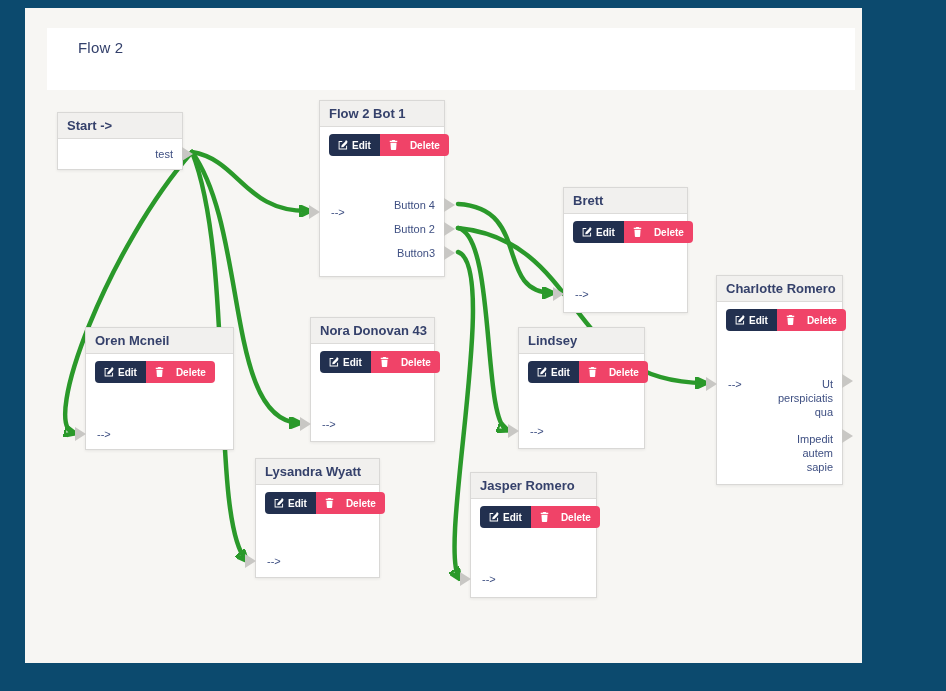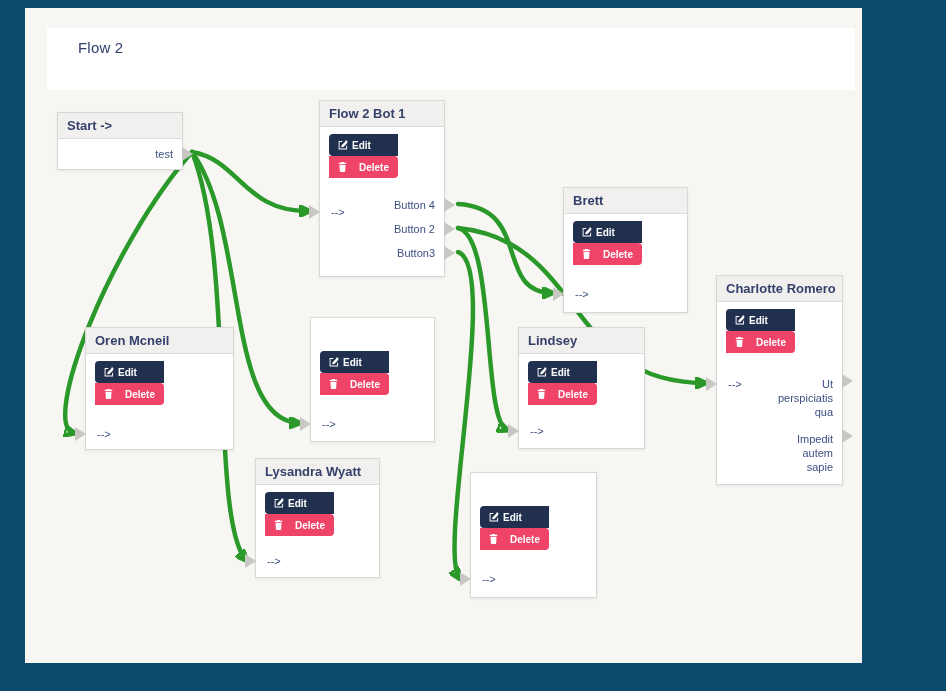--- a/index.html
+++ b/index.html
@@ -5,21 +5,21 @@
   html,body{margin:0;padding:0;background:#ffffff;font-family:"Liberation Sans",sans-serif;}
   #stage{position:relative;width:946px;height:691px;background:#0c4a6e;overflow:hidden;}
   .canvas{position:absolute;left:25px;top:8px;width:837px;height:655px;background:#f7f6f3;}
   .header-card{position:absolute;left:47px;top:28px;width:808px;height:62px;background:#ffffff;}
   .flow-title{position:absolute;left:31px;top:11px;font-size:15px;color:#33406b;letter-spacing:.2px;}
   svg.wires{position:absolute;left:0;top:0;width:946px;height:691px;}
   svg.wires path{stroke:#2a992a;stroke-width:4.5px;fill:none;stroke-linecap:round;}
   .node{position:absolute;background:#ffffff;border:1px solid #d9d8d6;box-shadow:0 1px 3px rgba(0,0,0,.07);box-sizing:border-box;}
   .nhead{height:26px;line-height:25px;padding:0 9px;background:#f1f0ee;border-bottom:1px solid #dcdbd9;
          font-size:13px;font-weight:700;color:#35416b;box-sizing:border-box;white-space:nowrap;overflow:hidden;}
-  .btns{position:absolute;left:9px;top:33px;display:flex;flex-direction:column;}
+  .btns{position:absolute;left:9px;top:33px;display:flex;}
   .btn{display:inline-flex;align-items:center;gap:4px;height:22px;padding:0 9px;font-size:10px;font-weight:700;
        color:#fff;border:none;font-family:inherit;cursor:pointer;}
   .btn.edit{background:#22304f;border-radius:4px 0 0 4px;}
   .btn.del{background:#f04368;border-radius:0 4px 4px 0;gap:12px;}
   .btn svg{display:block;}
   .port{position:absolute;width:0;height:0;border-top:7px solid transparent;border-bottom:7px solid transparent;
         border-left:11px solid #c8c7c4;}
   .port.in{left:-11px;}
   .port.out{right:-11px;}
   .iorow{position:absolute;font-size:11px;color:#3e4f82;line-height:14px;white-space:nowrap;}
@@ -167,20 +167,21 @@
             </svg>
           </span>
         <span>Delete</span>
       </button>
     </div>
     <span class="port in" style="top:99px"></span>
     <div class="iorow in-label" style="top:99px">--&gt;</div>
   </div>
 
   <div class="node" style="left:310px;top:317px;width:125px;height:125px">
+    <div class="nhead">Nora Donovan 43</div>
     <div class="btns">
       <button class="btn edit">
         <span>
             <svg width="10" height="10" viewBox="0 0 16 16">
               <path fill="#fff" d="M15.1 2.2L13.8.9a1.1 1.1 0 0 0-1.5 0l-1 1 2.8 2.8 1-1a1.1 1.1 0 0 0 0-1.5zM5.8 8.2l-.7 3.5 3.5-.7 5.9-5.9-2.8-2.8z"></path>
               <path fill="#fff" d="M13 9.2v4.3H2.5V3H6.8V1.5H1v13.5h13.5V9.2z"></path>
             </svg>
           </span>
         <span>Edit</span>
       </button>
@@ -241,20 +242,21 @@
             </svg>
           </span>
         <span>Delete</span>
       </button>
     </div>
     <span class="port in" style="top:95px"></span>
     <div class="iorow in-label" style="top:95px">--&gt;</div>
   </div>
 
   <div class="node" style="left:470px;top:472px;width:127px;height:126px">
+    <div class="nhead">Jasper Romero</div>
     <div class="btns">
       <button class="btn edit">
         <span>
             <svg width="10" height="10" viewBox="0 0 16 16">
               <path fill="#fff" d="M15.1 2.2L13.8.9a1.1 1.1 0 0 0-1.5 0l-1 1 2.8 2.8 1-1a1.1 1.1 0 0 0 0-1.5zM5.8 8.2l-.7 3.5 3.5-.7 5.9-5.9-2.8-2.8z"></path>
               <path fill="#fff" d="M13 9.2v4.3H2.5V3H6.8V1.5H1v13.5h13.5V9.2z"></path>
             </svg>
           </span>
         <span>Edit</span>
       </button>

